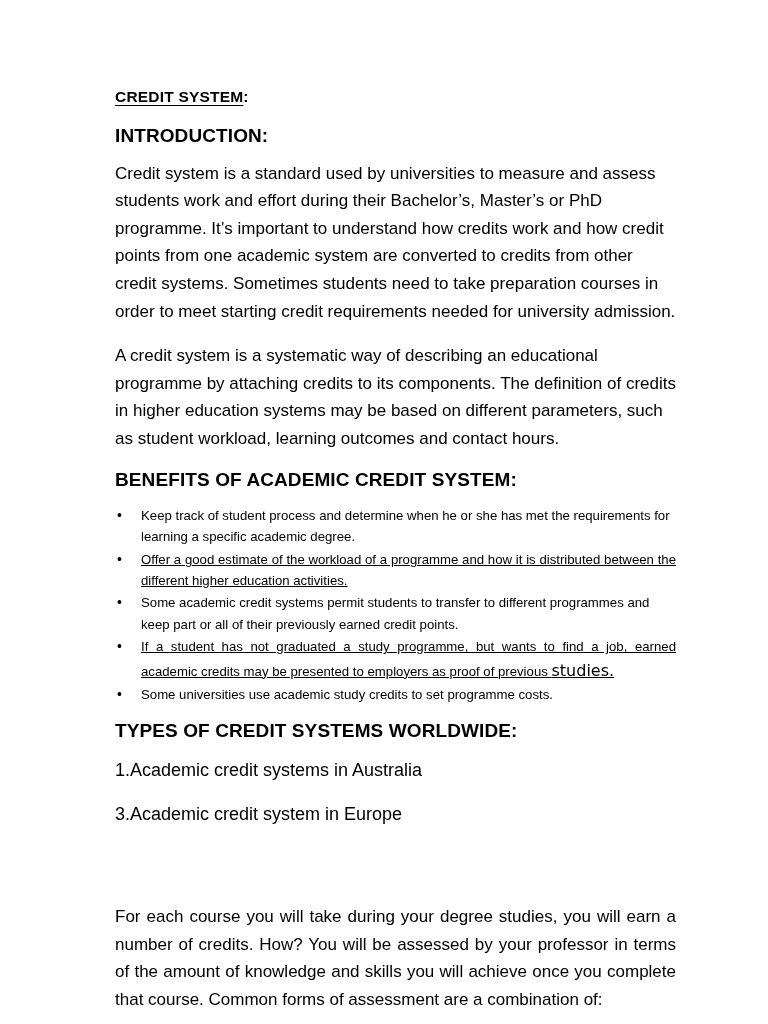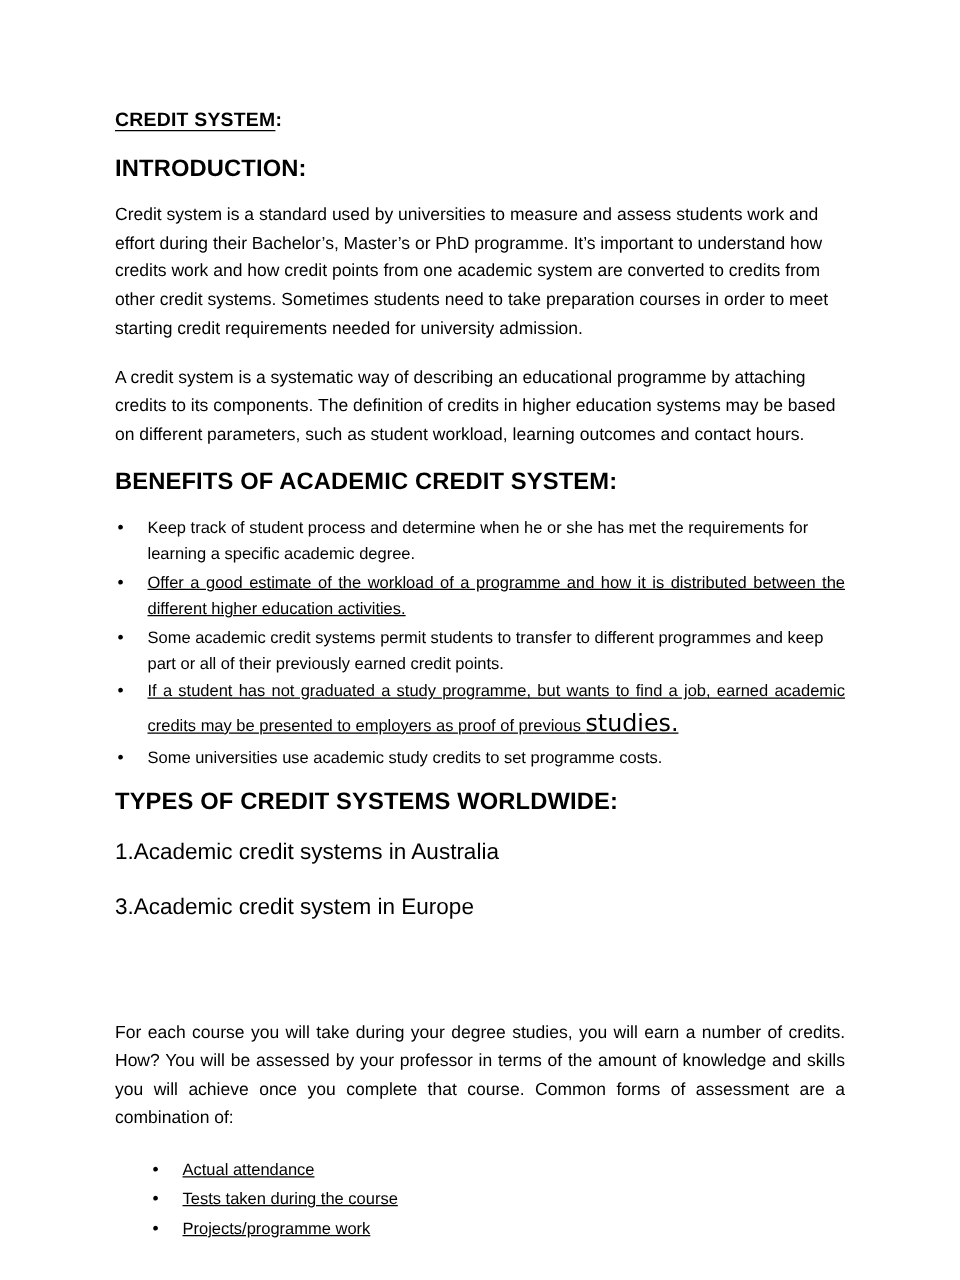--- a/index.html
+++ b/index.html
@@ -16,21 +16,21 @@
     position: relative;
     overflow: hidden;
   }
   .page {
     position: absolute;
     left: 0; top: 0;
     width: 768px;
     height: 1024px;
     background: #ffffff;
     box-sizing: border-box;
-    padding: 88px 92px 0 92px;
+    padding: 88px 92px 0 115px;
   }
   .doc-title {
     font-size: 15.5px;
     font-weight: bold;
     letter-spacing: 0.2px;
     margin: 0 0 20px 0;
     line-height: 1.1;
   }
   .doc-title .u {
     text-decoration: underline;
@@ -38,21 +38,21 @@
   }
   h2.section-heading {
     font-size: 19px;
     font-weight: bold;
     margin: 0 0 12px 0;
     letter-spacing: 0.1px;
     line-height: 1.2;
   }
   h2.section-heading.tight { margin-bottom: 13px; }
   p.body-text {
-    font-size: 14px;
+    font-size: 17px;
     line-height: 1.62;
     margin: 0 0 17px 0;
     text-align: left;
   }
   p.body-text.justified {
     text-align: justify;
     text-justify: inter-word;
   }
   ul.bullets {
     list-style: none;
@@ -90,21 +90,21 @@
   ul.bullets.indented {
     margin-top: 20px;
     padding-left: 28px;
     text-decoration: underline;
   }
   ul.bullets.indented > li {
     margin-bottom: 2px;
   }
   .emph-studies {
     font-family: "DejaVu Sans", sans-serif;
-    font-size: 19px;
+    font-size: 16px;
   }
 </style>
 </head>
 <body>
 
 <div class="page">
 
   <div class="doc-title">
     <span class="u">CREDIT SYSTEM</span><span>:</span>
   </div>

